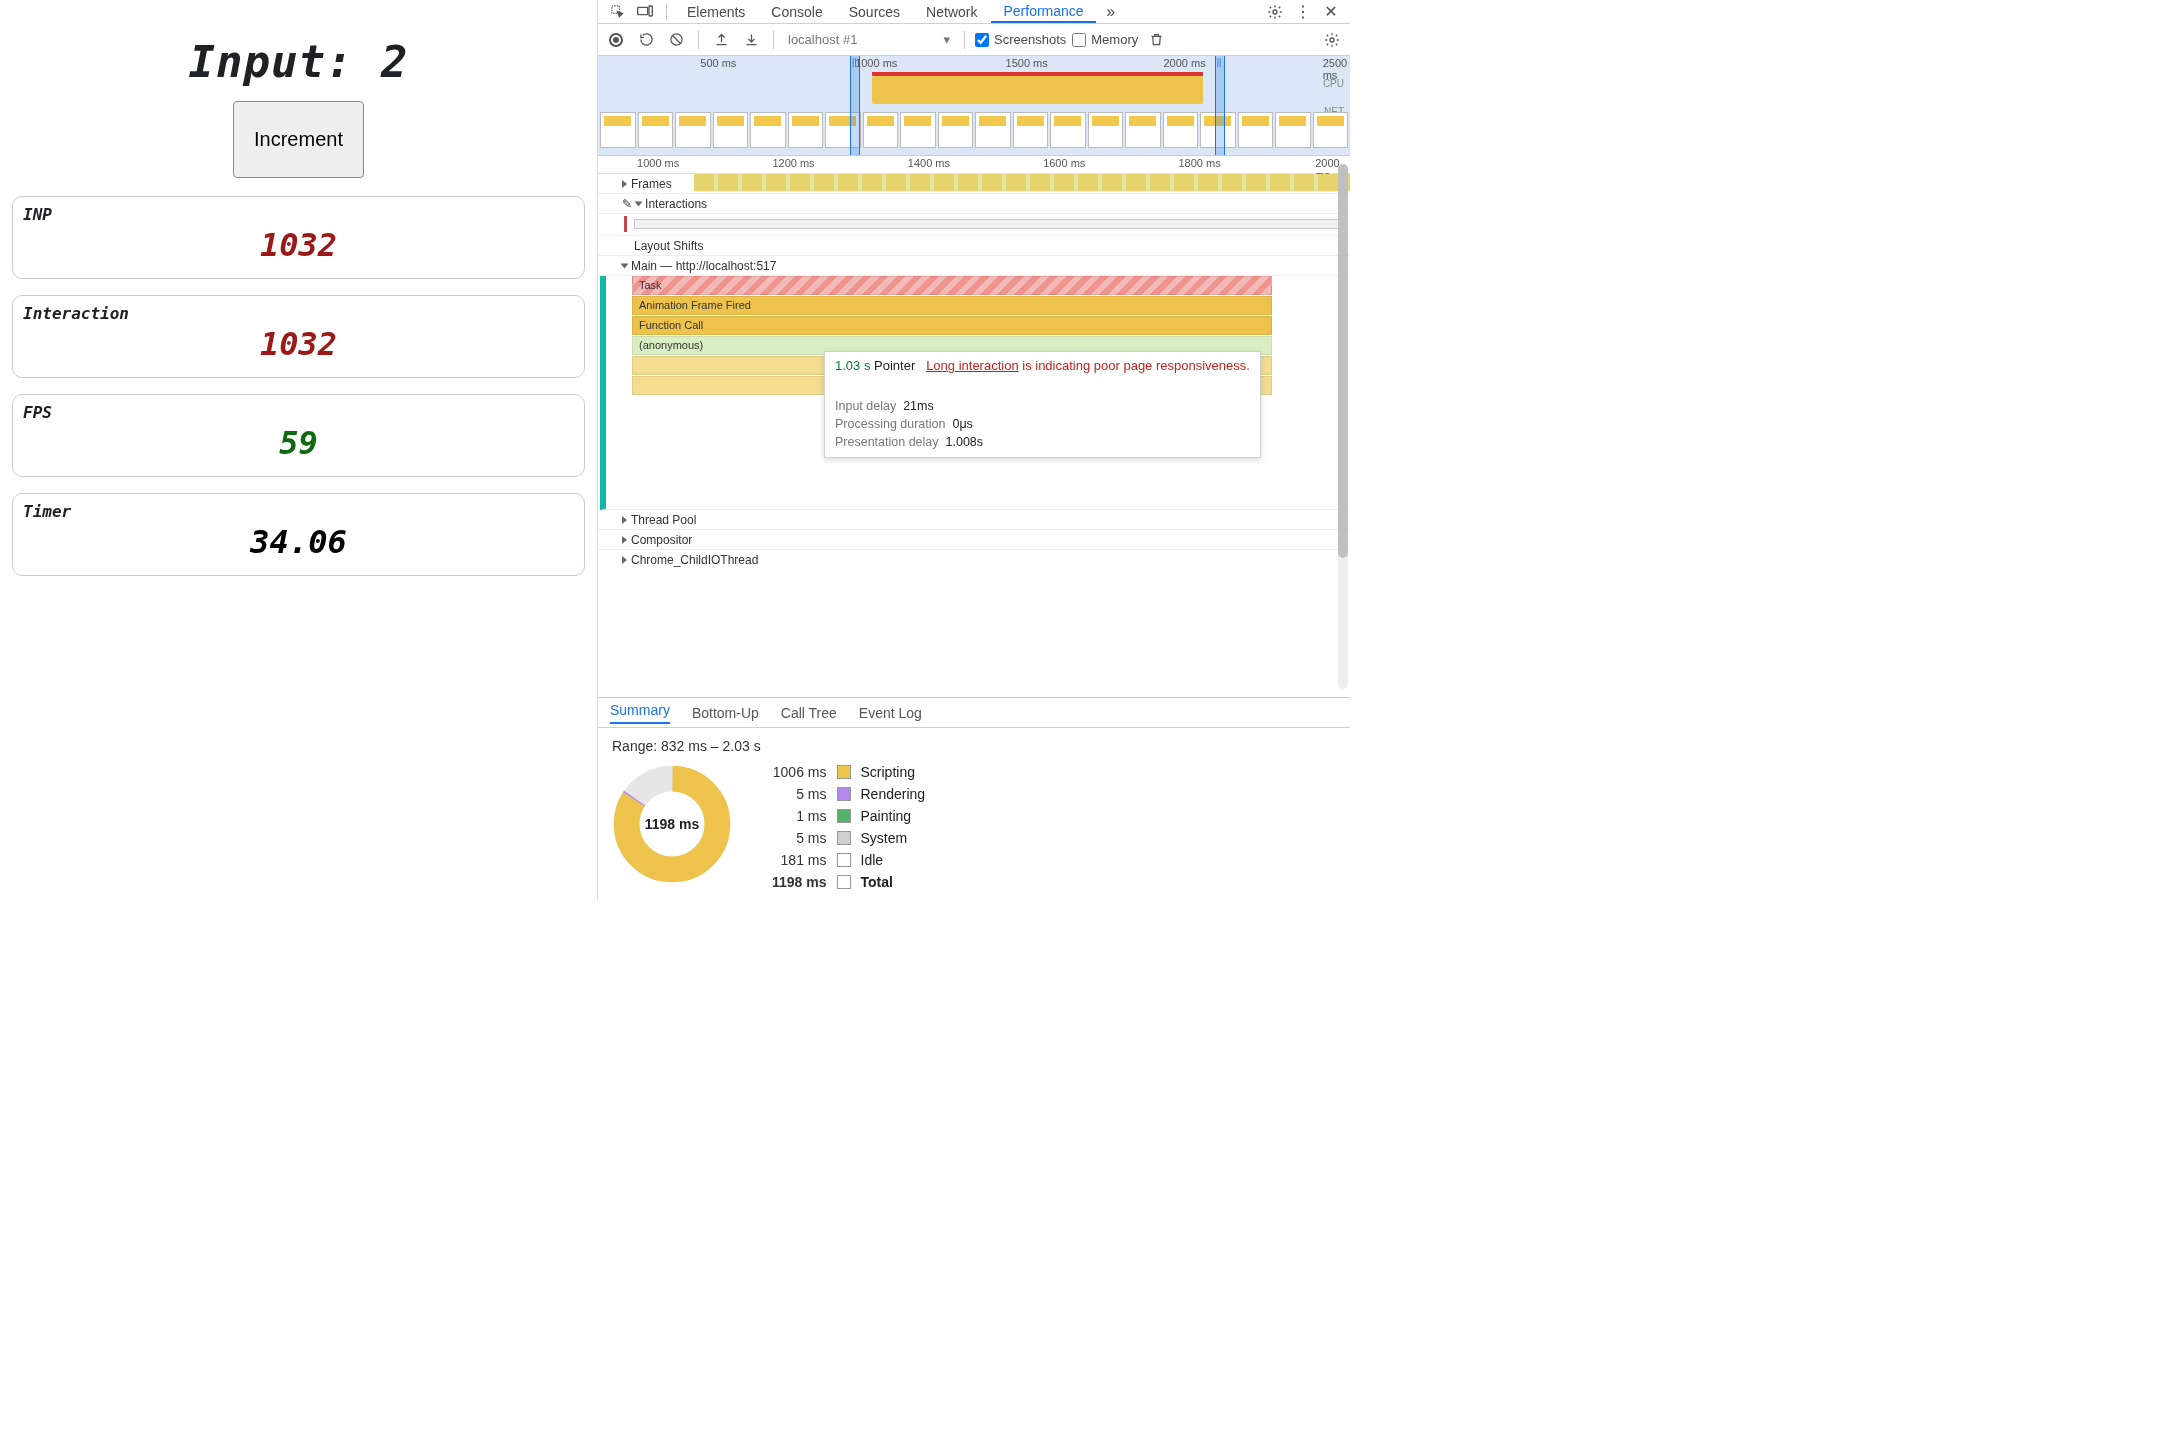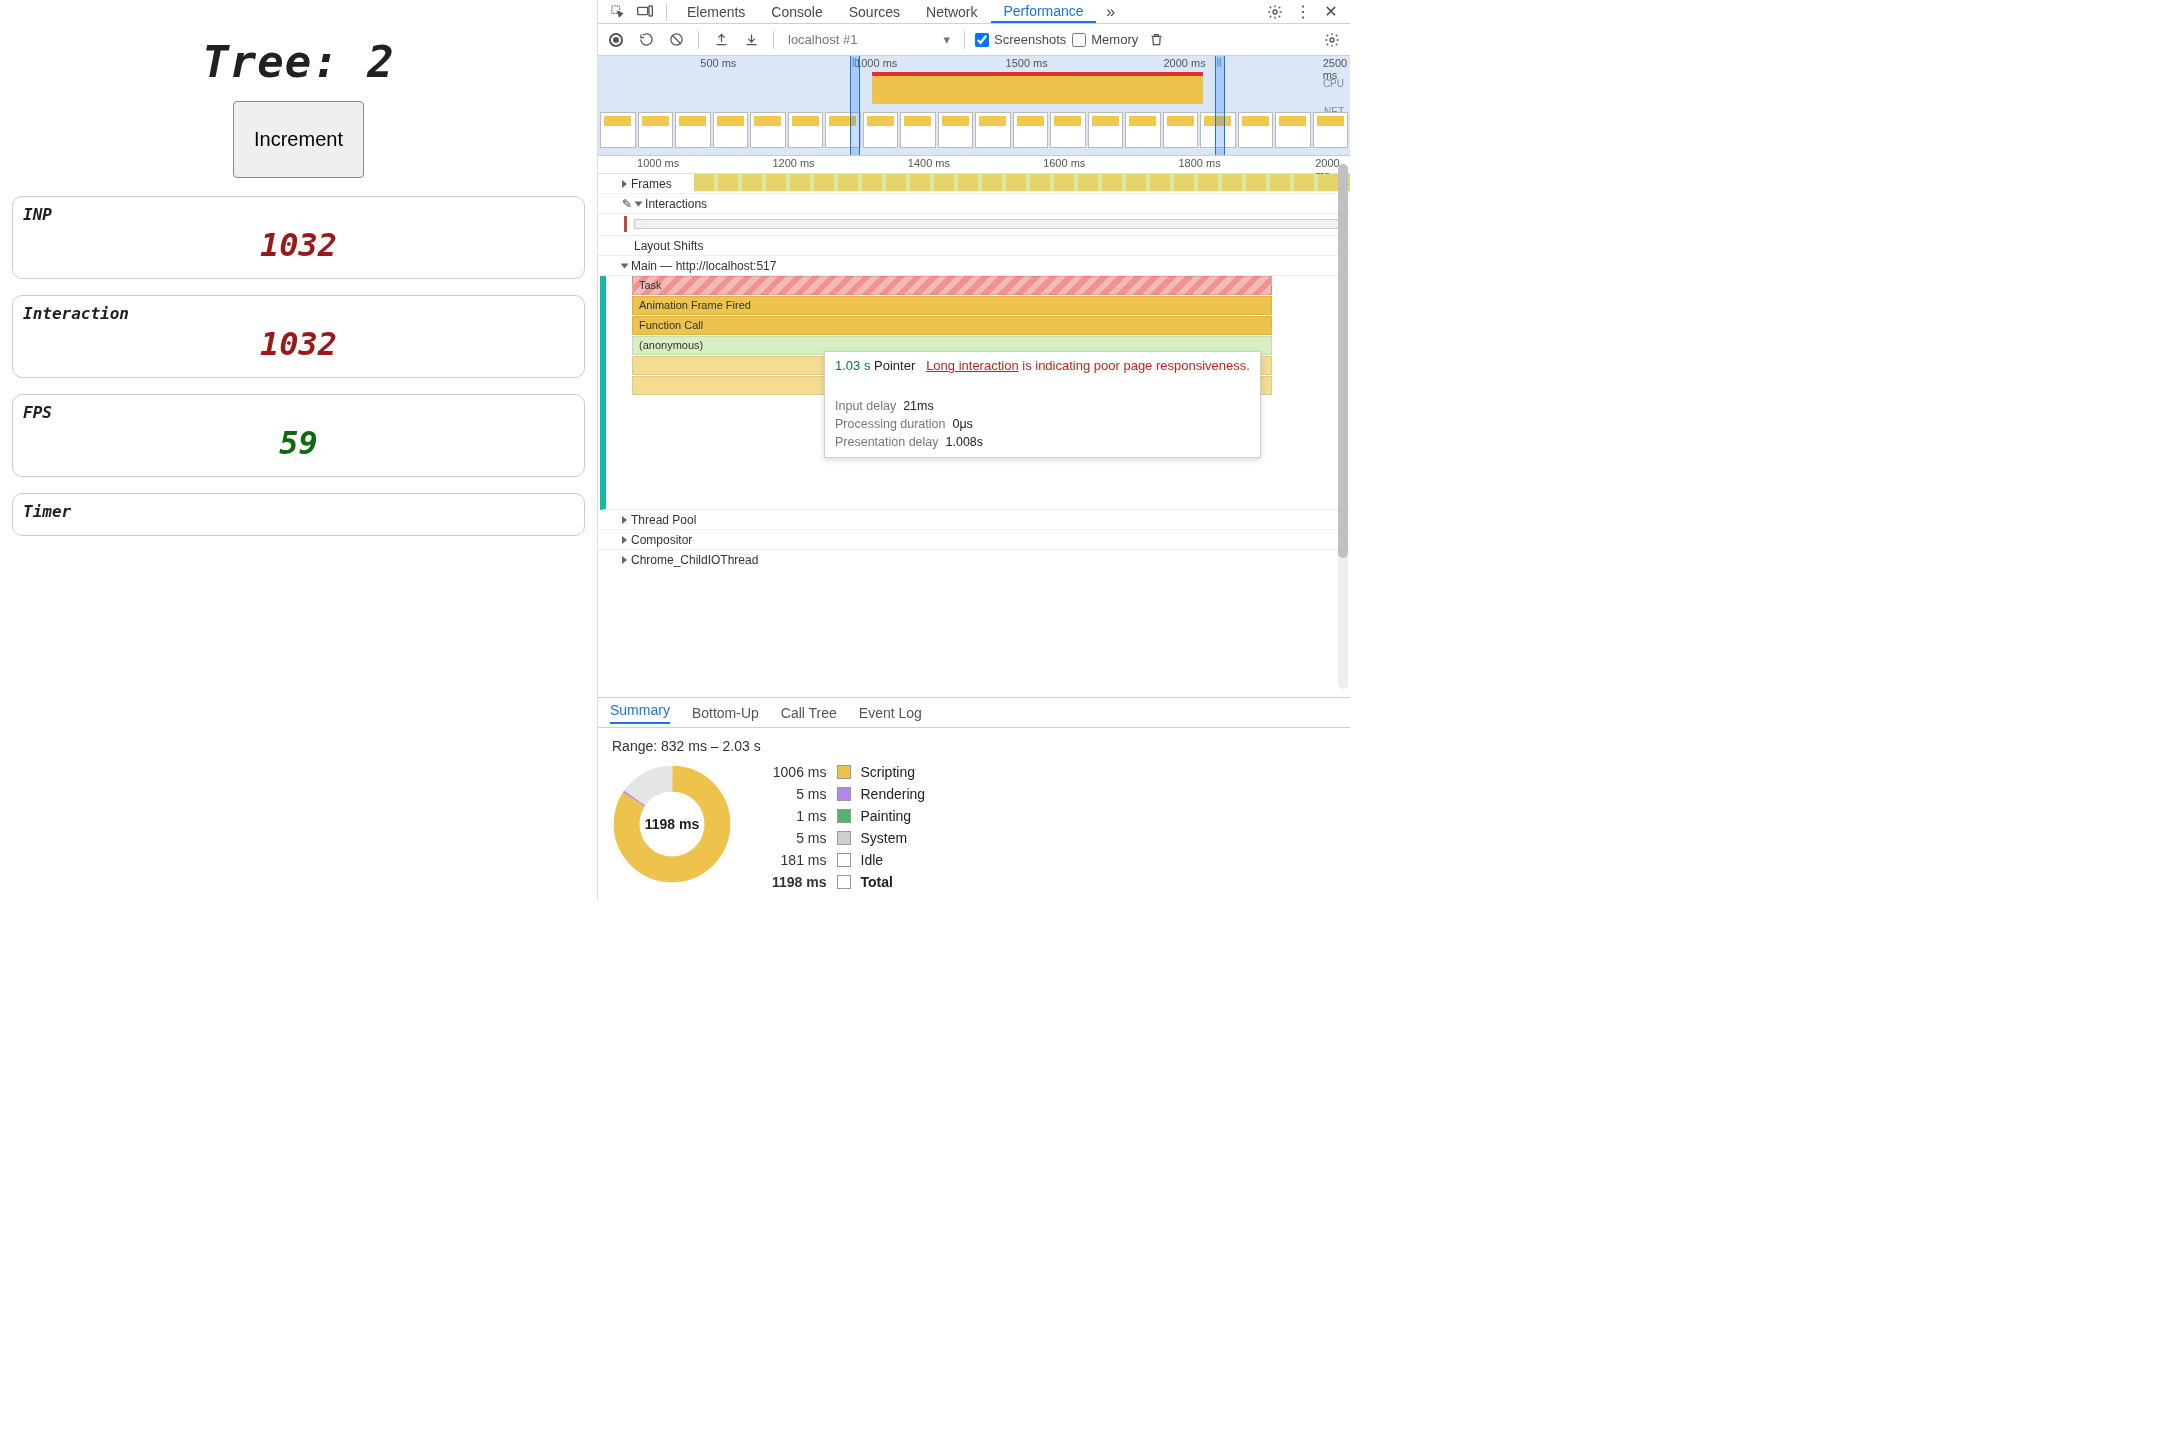--- a/index.html
+++ b/index.html
@@ -268,40 +268,41 @@
   .legend .t { text-align: right; color: #333; }
   .legend .sw { width: 14px; height: 14px; border: 1px solid #999; }
   .legend .bold { font-weight: 700; }
   svg { display: block; }
 </style>
 </head>
 <body>
 
 <div class="app-pane">
   <h1 class="score-title">
-    <span>Tree: </span><span>2</span>
+    <span>Input: </span><span>2</span>
   </h1>
   <div class="increment-wrap">
     <button class="increment-btn">Increment</button>
   </div>
 
   <div class="metric-card">
     <div class="metric-label">INP</div>
     <div class="metric-value val-red">1032</div>
   </div>
   <div class="metric-card">
     <div class="metric-label">Interaction</div>
     <div class="metric-value val-red">1032</div>
   </div>
   <div class="metric-card">
     <div class="metric-label">FPS</div>
     <div class="metric-value val-green">59</div>
   </div>
   <div class="metric-card">
     <div class="metric-label">Timer</div>
+    <div class="metric-value val-black">34.06</div>
   </div>
 </div>
 
 <div class="devtools">
 
   <div class="dt-tabs">
     <div class="ico">
       <svg width="15" height="15" viewBox="0 0 24 24" fill="none" stroke="#555" stroke-width="2">
           <rect x="3" y="3" width="12" height="12" stroke-dasharray="2 2"></rect>
           <path d="M12 12 L20 15 L15 20 Z" fill="#555"></path>

